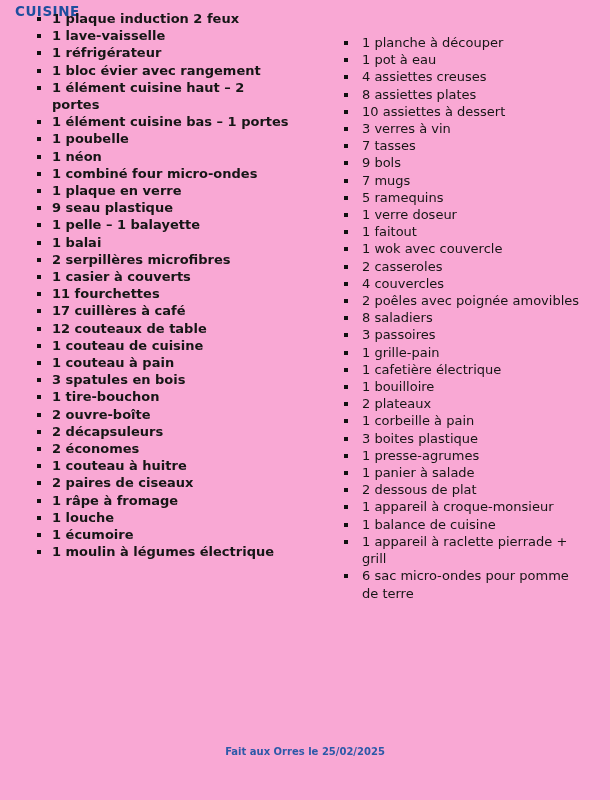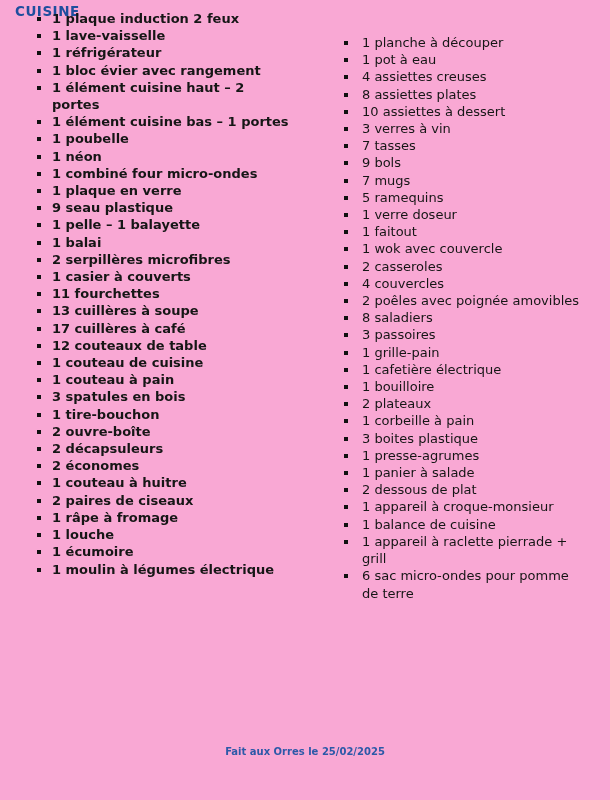--- a/index.html
+++ b/index.html
@@ -141,24 +141,20 @@
       <li>
         <span class="bullet"></span>
         <span class="item-text">1 casier à couverts</span>
       </li>
       <li>
         <span class="bullet"></span>
         <span class="item-text">11 fourchettes</span>
       </li>
       <li>
         <span class="bullet"></span>
-        <span class="item-text">13 cuillères à soupe</span>
-      </li>
-      <li>
-        <span class="bullet"></span>
         <span class="item-text">17 cuillères à café</span>
       </li>
       <li>
         <span class="bullet"></span>
         <span class="item-text">12 couteaux de table</span>
       </li>
       <li>
         <span class="bullet"></span>
         <span class="item-text">1 couteau de cuisine</span>
       </li>

